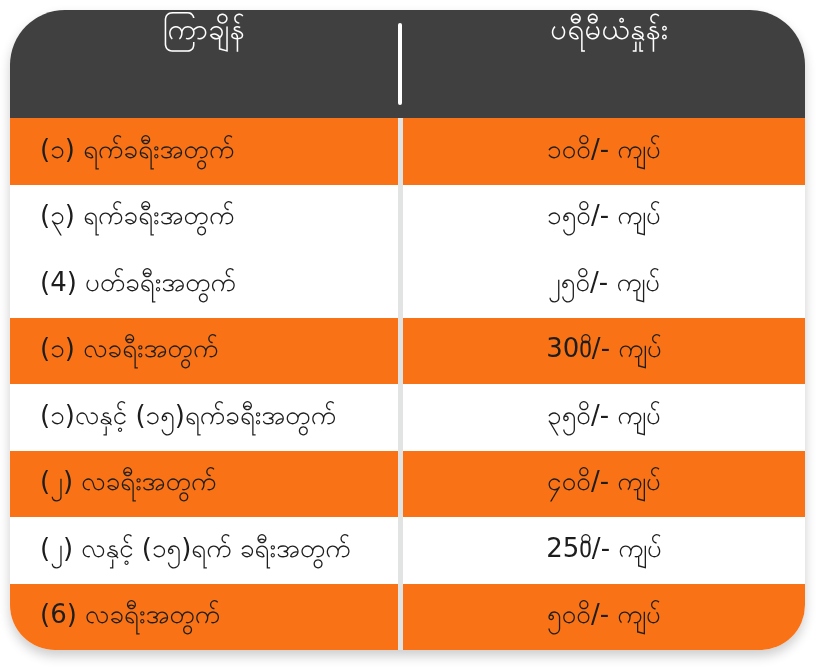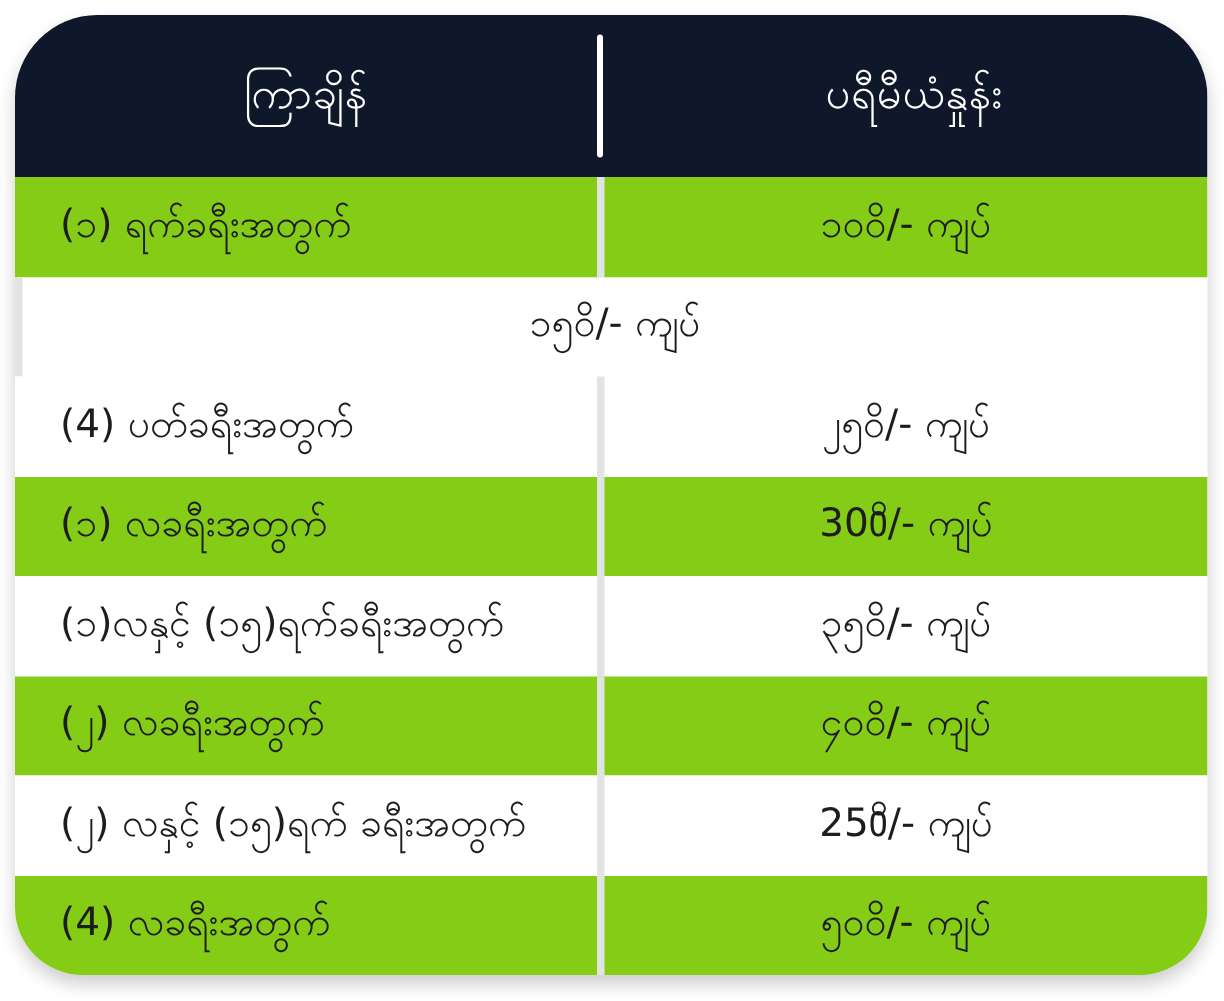--- a/index.html
+++ b/index.html
@@ -17,23 +17,23 @@
     top: 10px;
     width: 795px;
     height: 640px;
     border-radius: 55px 55px 45px 45px;
     overflow: hidden;
     background: #ffffff;
     box-shadow: 0 6px 12px rgba(0, 0, 0, 0.20);
   }
   .header {
     height: 108px;
-    background: #0f172a;
+    background: #404040;
     display: flex;
-    align-items: center;
+    align-items: flex-start;
   }
   .hcell {
     display: flex;
     align-items: center;
     justify-content: center;
     color: #ffffff;
     font-size: 29px;
     letter-spacing: 0.5px;
   }
   .hcell-left  { width: 388px; }
@@ -49,21 +49,21 @@
     height: 532px;
     display: flex;
     flex-direction: column;
   }
   .row {
     flex: 1;
     display: flex;
     align-items: stretch;
     background: #ffffff;
   }
-  .row--stripe { background: #84cc16; }
+  .row--stripe { background: #f97316; }
   .cell-duration {
     width: 388px;
     box-sizing: border-box;
     padding-left: 30px;
     display: flex;
     align-items: center;
     font-size: 26px;
     color: #1d1d1d;
     white-space: nowrap;
   }
@@ -94,20 +94,21 @@
 
   <div class="rows">
 
     <div class="row row--stripe">
       <div class="cell-duration">(၁) ရက်ခရီးအတွက်</div>
       <div class="vdiv-body"></div>
       <div class="cell-premium">၁၀၀ိ/- ကျပ်</div>
     </div>
 
     <div class="row">
+      <div class="cell-duration">(၃) ရက်ခရီးအတွက်</div>
       <div class="vdiv-body"></div>
       <div class="cell-premium">၁၅၀ိ/- ကျပ်</div>
     </div>
 
 
     <div class="row">
       <div class="cell-duration">(4) ပတ်ခရီးအတွက်</div>
       <div class="vdiv-body"></div>
       <div class="cell-premium">၂၅၀ိ/- ကျပ်</div>
     </div>
@@ -130,19 +131,19 @@
       <div class="cell-premium">၄၀၀ိ/- ကျပ်</div>
     </div>
 
     <div class="row">
       <div class="cell-duration">(၂) လနှင့် (၁၅)ရက် ခရီးအတွက်</div>
       <div class="vdiv-body"></div>
       <div class="cell-premium">250ိ/- ကျပ်</div>
     </div>
 
     <div class="row row--stripe">
-      <div class="cell-duration">(4) လခရီးအတွက်</div>
+      <div class="cell-duration">(6) လခရီးအတွက်</div>
       <div class="vdiv-body"></div>
       <div class="cell-premium">၅၀၀ိ/- ကျပ်</div>
     </div>
 
   </div>
 </div>
 
 </body></html>

